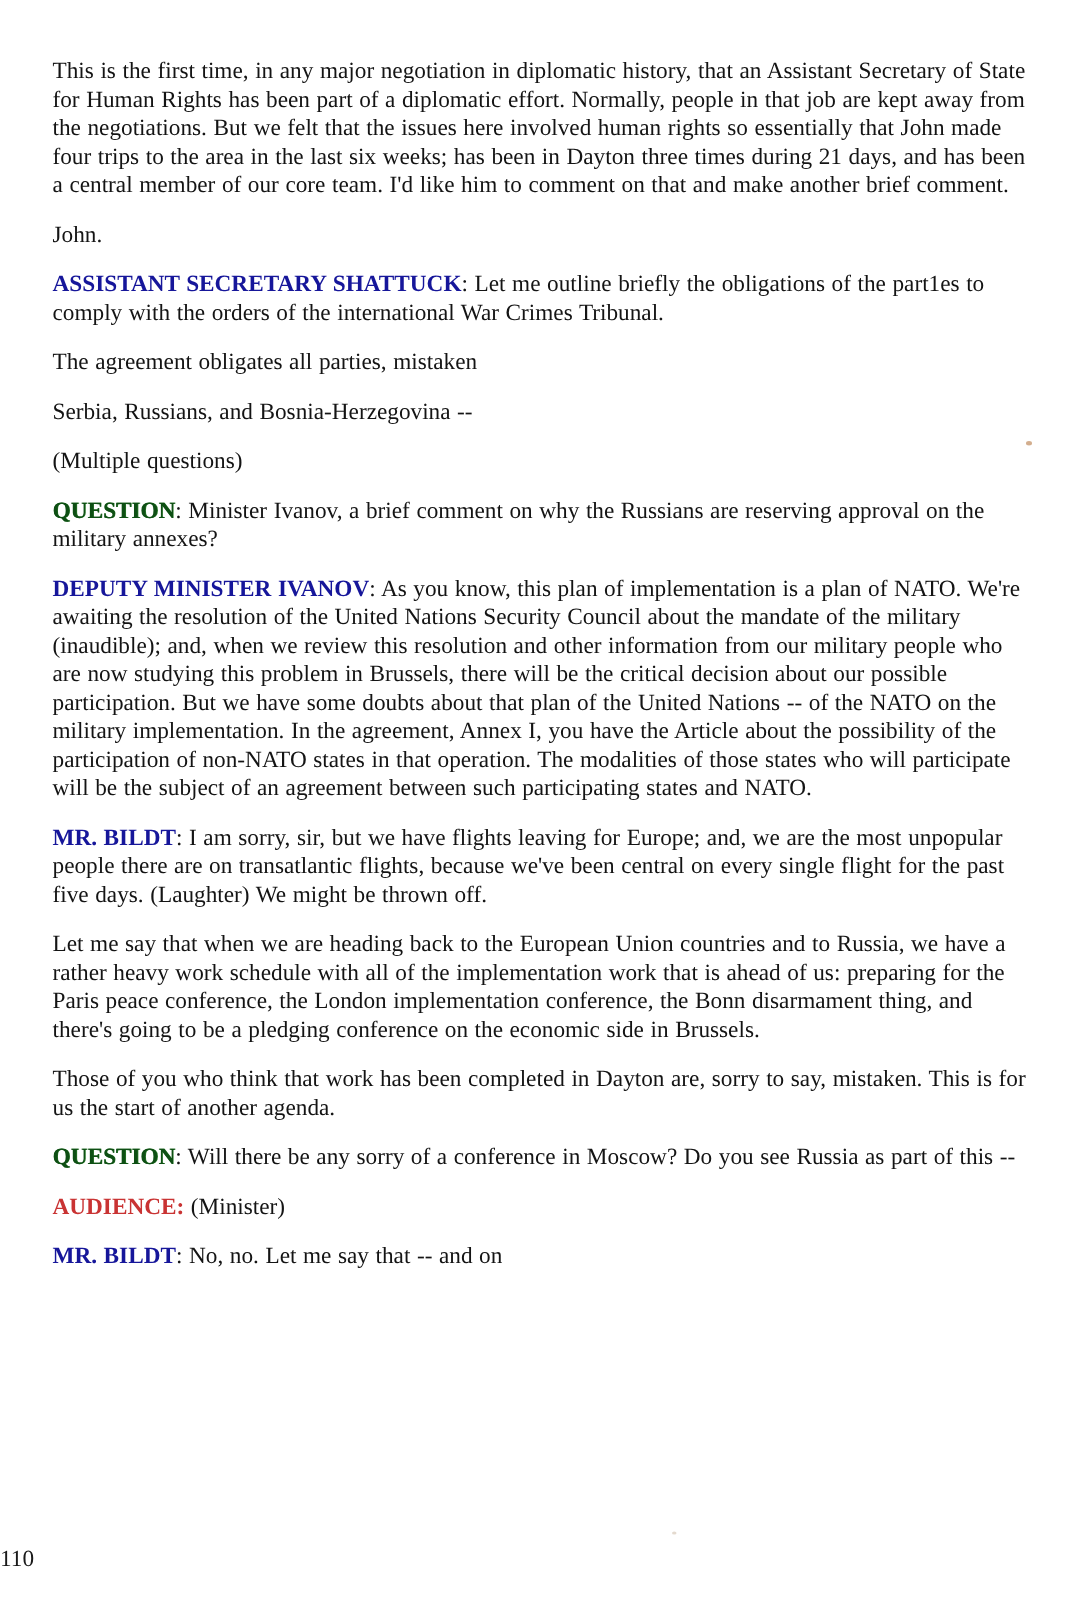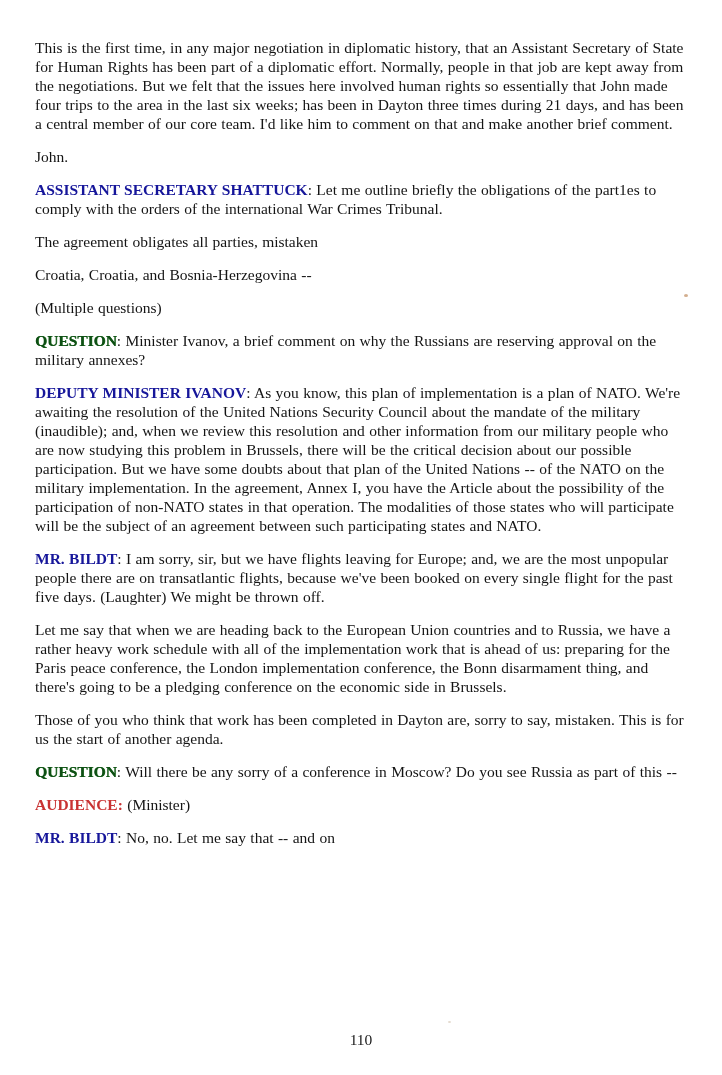--- a/index.html
+++ b/index.html
@@ -43,21 +43,21 @@
   }
   .speaker-red {
     color: var(--speaker-red);
     font-weight: bold;
   }
   .page-number {
     position: absolute;
     left: 0;
     right: 0;
     bottom: 26px;
-    text-align: center;
+    text-align: left;
     font-family: "Liberation Serif", "DejaVu Serif", serif;
     font-size: 15.5px;
     color: #1a1a1a;
   }
   .scan-speck {
     position: absolute;
     border-radius: 50%;
   }
   .speck-1 {
     left: 684px; top: 294px;
@@ -78,29 +78,29 @@
 <div class="page">
 
   <p><span>This is the first time, in any major negotiation in diplomatic history, that an Assistant Secretary of State for Human Rights has been part of a diplomatic effort. Normally, people in that job are kept away from the negotiations. But we felt that the issues here involved human rights so essentially that John made four trips to the area in the last six weeks; has been in Dayton three times during 21 days, and has been a central member of our core team. I'd like him to comment on that and make another brief comment.</span></p>
 
   <p><span>John.</span></p>
 
   <p><span class="speaker speaker-navy">ASSISTANT SECRETARY SHATTUCK</span><span>: Let me outline briefly the obligations of the part1es to comply with the orders of the international War Crimes Tribunal.</span></p>
 
   <p><span>The agreement obligates all parties, mistaken</span></p>
 
-  <p><span>Croatia, Croatia, and Bosnia-Herzegovina --</span></p>
+  <p><span>Serbia, Russians, and Bosnia-Herzegovina --</span></p>
 
   <p><span>(Multiple questions)</span></p>
 
   <p><span class="speaker speaker-green">QUESTION</span><span>: Minister Ivanov, a brief comment on why the Russians are reserving approval on the military annexes?</span></p>
 
   <p><span class="speaker speaker-navy">DEPUTY MINISTER IVANOV</span><span>: As you know, this plan of implementation is a plan of NATO. We're awaiting the resolution of the United Nations Security Council about the mandate of the military (inaudible); and, when we review this resolution and other information from our military people who are now studying this problem in Brussels, there will be the critical decision about our possible participation. But we have some doubts about that plan of the United Nations -- of the NATO on the military implementation. In the agreement, Annex I, you have the Article about the possibility of the participation of non-NATO states in that operation. The modalities of those states who will participate will be the subject of an agreement between such participating states and NATO.</span></p>
 
-  <p><span class="speaker speaker-navy">MR. BILDT</span><span>: I am sorry, sir, but we have flights leaving for Europe; and, we are the most unpopular people there are on transatlantic flights, because we've been booked on every single flight for the past five days. (Laughter) We might be thrown off.</span></p>
+  <p><span class="speaker speaker-navy">MR. BILDT</span><span>: I am sorry, sir, but we have flights leaving for Europe; and, we are the most unpopular people there are on transatlantic flights, because we've been central on every single flight for the past five days. (Laughter) We might be thrown off.</span></p>
 
   <p><span>Let me say that when we are heading back to the European Union countries and to Russia, we have a rather heavy work schedule with all of the implementation work that is ahead of us: preparing for the Paris peace conference, the London implementation conference, the Bonn disarmament thing, and there's going to be a pledging conference on the economic side in Brussels.</span></p>
 
   <p><span>Those of you who think that work has been completed in Dayton are, sorry to say, mistaken. This is for us the start of another agenda.</span></p>
 
   <p><span class="speaker speaker-green">QUESTION</span><span>: Will there be any sorry of a conference in Moscow? Do you see Russia as part of this --</span></p>
 
 
   <p><span class="speaker speaker-red">AUDIENCE:</span><span> (Minister)</span></p>
 

